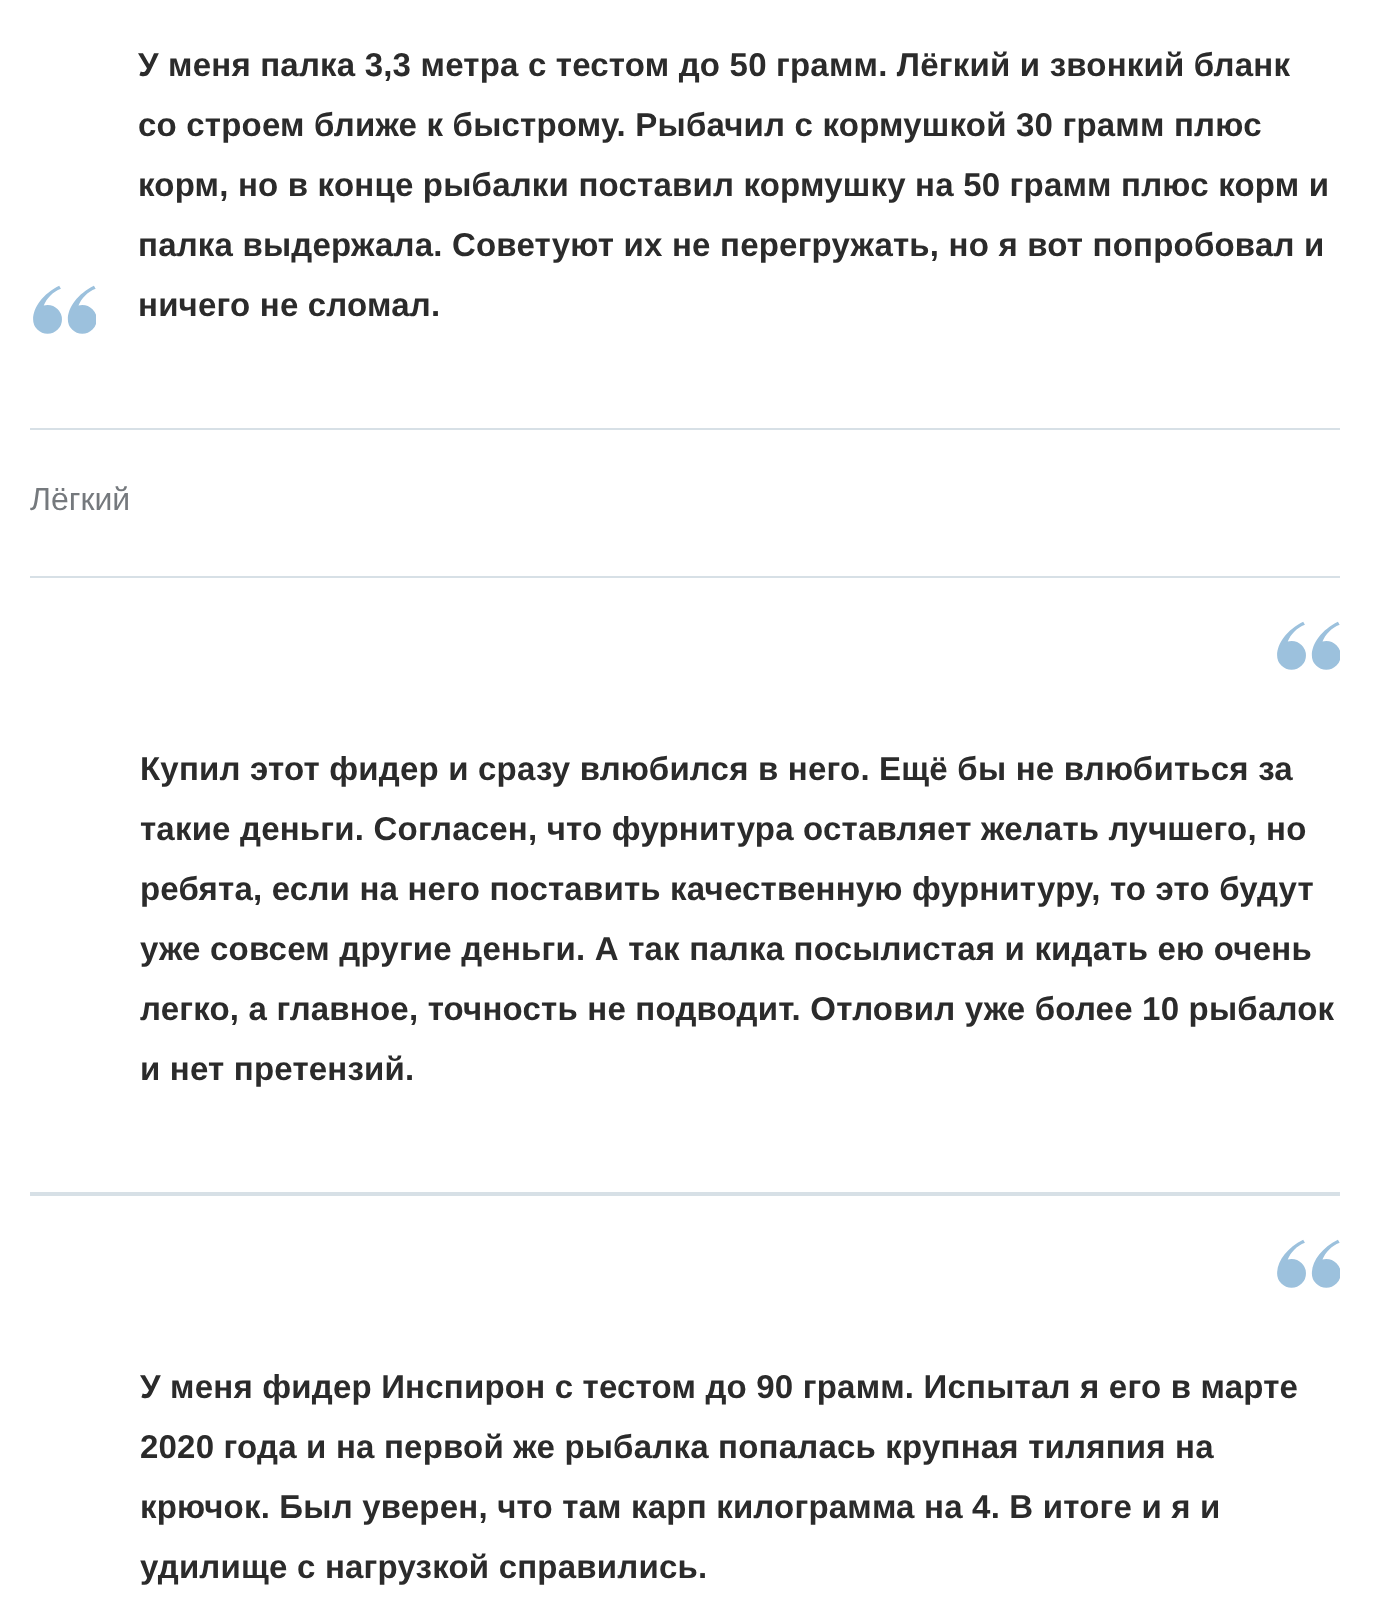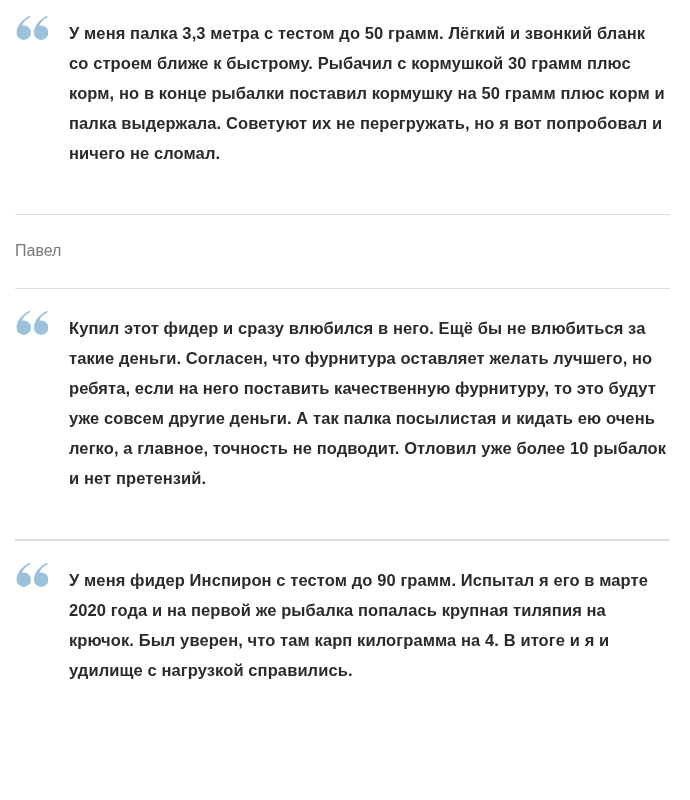--- a/index.html
+++ b/index.html
@@ -13,24 +13,25 @@
     overflow: hidden;
     font-family: "Liberation Sans", sans-serif;
     box-sizing: border-box;
   }
   .reviews-section {
     padding: 12px 20px 30px 15px;
     box-sizing: border-box;
   }
   .quote-block {
     display: flex;
-    align-items: flex-start;
+    align-items: flex-end;
   }
   .quote-block.after-divider {
     margin-top: 18px;
+    flex-direction: column;
   }
   .quote-icon {
     flex: 0 0 54px;
     padding-top: 3px;
     color: var(--quote-icon, #9cc1dd);
   }
   .quote-icon svg {
     display: block;
     width: 33px;
     height: 26px;
@@ -74,21 +75,21 @@
       <svg viewBox="0 0 38 28" aria-hidden="true">
         <path d="M16.8 0C7.6 4.6 1.8 12.3 1.8 19.4a8.3 8.3 0 1 0 8.3-8.3c-.8 0-1.5.1-2.2.3C9.6 7.2 13 3.6 17.8 1.7L16.8 0Z"></path>
         <path d="M36.8 0C27.6 4.6 21.8 12.3 21.8 19.4a8.3 8.3 0 1 0 8.3-8.3c-.8 0-1.5.1-2.2.3C29.6 7.2 33 3.6 37.8 1.7L36.8 0Z"></path>
       </svg>
     </span>
     <p class="quote-text">У меня палка 3,3 метра с тестом до 50 грамм. Лёгкий и звонкий бланк со строем ближе к быстрому. Рыбачил с кормушкой 30 грамм плюс корм, но в конце рыбалки поставил кормушку на 50 грамм плюс корм и палка выдержала. Советуют их не перегружать, но я вот попробовал и ничего не сломал.</p>
   </section>
 
   <hr class="divider after-quote">
   <div class="author-row">
-    <span class="author-name">Павел</span>
+    <span class="author-name">Лёгкий</span>
   </div>
   <hr class="divider">
 
   <section class="quote-block after-divider">
     <span class="quote-icon">
       <svg viewBox="0 0 38 28" aria-hidden="true">
         <path d="M16.8 0C7.6 4.6 1.8 12.3 1.8 19.4a8.3 8.3 0 1 0 8.3-8.3c-.8 0-1.5.1-2.2.3C9.6 7.2 13 3.6 17.8 1.7L16.8 0Z"></path>
         <path d="M36.8 0C27.6 4.6 21.8 12.3 21.8 19.4a8.3 8.3 0 1 0 8.3-8.3c-.8 0-1.5.1-2.2.3C29.6 7.2 33 3.6 37.8 1.7L36.8 0Z"></path>
       </svg>
     </span>

